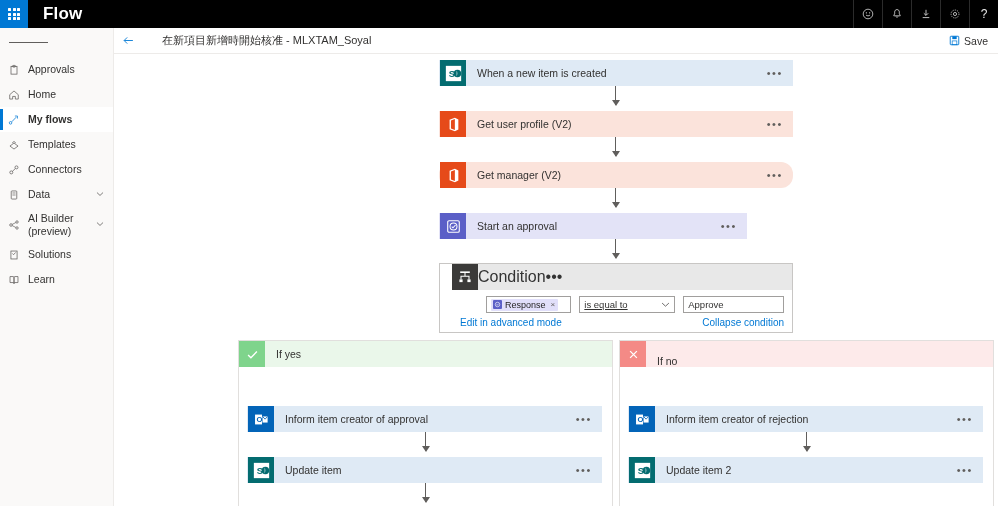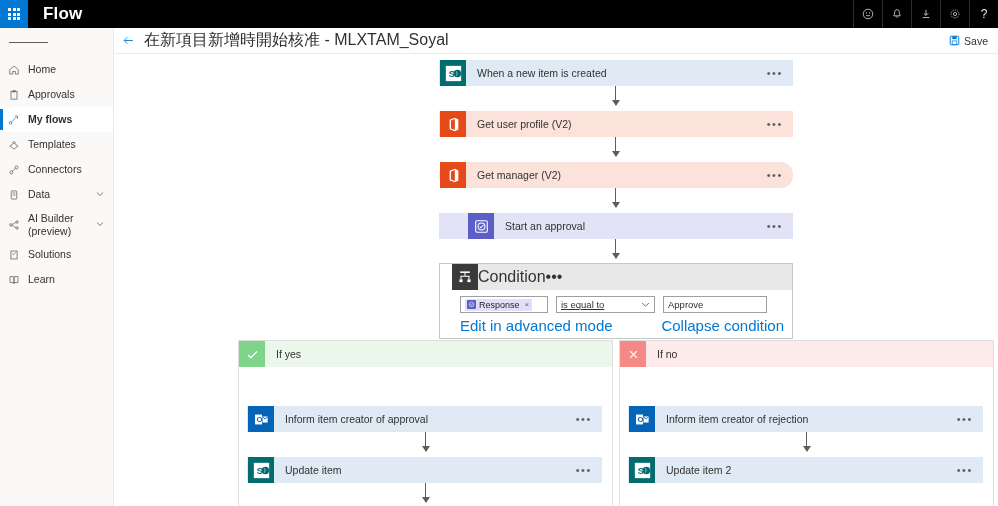--- a/index.html
+++ b/index.html
@@ -108,23 +108,23 @@
     background: #ffffff;
     border-bottom: 1px solid #edebe9;
     display: flex; align-items: center;
   }
   .back-arrow {
     width: 28px; height: 26px;
     display: flex; align-items: center; justify-content: center;
     color: #0078d4; cursor: pointer;
   }
   .cmd-title {
-    font-size: 16px;
+    font-size: 11px;
     color: #323130;
-    margin-left: 2px;
+    margin-left: 20px;
     text-align: right;
   }
   .save-btn {
     margin-left: auto; margin-right: 6px;
     display: flex; align-items: center; gap: 4px;
     font-size: 10.5px; color: #323130;
     cursor: pointer;
     padding: 2px 4px;
   }
   .save-btn .sv-ico { color: #0078d4; display: flex; }
@@ -234,35 +234,35 @@
   .token .tk-x { font-size: 8px; color: #605e5c; margin-left: 2px; }
   .cond-select {
     justify-content: space-between;
     text-decoration: underline;
   }
   .cond-links {
     display: flex; justify-content: space-between;
     margin-top: 4px;
   }
   .cond-link {
-    font-size: 15px; color: #0078d4; cursor: pointer;
+    font-size: 10px; color: #0078d4; cursor: pointer;
   }
 
   
   .branch {
     position: absolute;
     background: #ffffff;
     border: 1px solid #e1dfdd;
   }
   .branch-head {
     height: 26px;
     display: flex; align-items: center;
   }
   .branch-head.yes { background: #eaf7ea; }
-  .branch-head.no  { background: #fdeaea; }
+  .branch-head.no  { background: #fdeaea; align-items: flex-end; }
   .branch-badge {
     width: 26px; height: 26px;
     display: flex; align-items: center; justify-content: center;
   }
   .branch-badge.yes { background: #7fd48c; }
   .branch-badge.no  { background: #f48a86; }
   .branch-label {
     margin-left: 11px;
     font-size: 10.5px;
     color: #323130;
@@ -320,34 +320,34 @@
 <div class="sidebar">
   <div class="hamburger">
     <span></span>
       <span></span>
       <span></span>
   </div>
 
   <div class="nav-item">
     <span class="ico">
       <svg width="12" height="12" viewBox="0 0 16 16">
-          <path d="M2.3 7.6 8 2.6l5.7 5v5.8H9.8V9.9H6.2v3.5H2.3z" fill="none" stroke="#605e5c" stroke-width="1"></path>
-        </svg>
-    </span>
-    <span class="lbl">Home</span>
-  </div>
-
-  <div class="nav-item">
-    <span class="ico">
-      <svg width="12" height="12" viewBox="0 0 16 16">
           <rect x="4" y="3.1" width="8" height="10.4" fill="none" stroke="#605e5c" stroke-width="1"></rect>
           <rect x="6.2" y="1.9" width="3.6" height="2.2" rx=".5" fill="none" stroke="#605e5c" stroke-width="1"></rect>
         </svg>
     </span>
     <span class="lbl">Approvals</span>
+  </div>
+
+  <div class="nav-item">
+    <span class="ico">
+      <svg width="12" height="12" viewBox="0 0 16 16">
+          <path d="M2.3 7.6 8 2.6l5.7 5v5.8H9.8V9.9H6.2v3.5H2.3z" fill="none" stroke="#605e5c" stroke-width="1"></path>
+        </svg>
+    </span>
+    <span class="lbl">Home</span>
   </div>
 
   <div class="nav-item active">
     <span class="ico">
       <svg width="12" height="12" viewBox="0 0 16 16">
           <circle cx="3.4" cy="11.8" r="1.7" fill="none" stroke="#0078d4" stroke-width="1"></circle>
           <path d="M5 10.4 11 4.2" stroke="#0078d4" stroke-width="1" fill="none"></path>
           <path d="M9.2 2.7h3.4v3.4" fill="none" stroke="#0078d4" stroke-width="1"></path>
         </svg>
     </span>
@@ -490,21 +490,21 @@
           <path d="M11.6 3.6v12.8l-4.6-1.7V5.3z" fill="#e64a19"></path>
         </svg>
       </div>
     </div>
     <div class="card-title">Get manager (V2)</div>
     <div class="ellipsis">•••</div>
   </div>
 
   <div class="connector" style="left:501px; top:134px; height:19px;"></div>
 
-  <div class="card c-approval" style="left:325px; top:159px; width:354px;padding-left:28px;">
+  <div class="card c-approval" style="left:325px; top:159px; width:308px;">
     <div class="card-ico">
       <div class="tile tile-apr">
         <svg width="17" height="17" viewBox="0 0 20 20">
           <rect x="3.2" y="3.2" width="13.6" height="13.6" rx="1.6" fill="none" stroke="#ffffff" stroke-width="1.3"></rect>
           <circle cx="10" cy="10" r="4.1" fill="none" stroke="#ffffff" stroke-width="1.2"></circle>
           <path d="M7.9 10.1 9.4 11.6 12.4 8.2" fill="none" stroke="#ffffff" stroke-width="1.2"></path>
         </svg>
       </div>
     </div>
     <div class="card-title">Start an approval</div>
@@ -524,21 +524,21 @@
             <rect x="13" y="13" width="4" height="3.4" fill="#ffffff"></rect>
           </svg>
         </div>
       </div>
       <div class="card-title">Condition</div>
       <div class="ellipsis">•••</div>
     </div>
 
     <div class="cond-body">
       <div class="cond-row">
-        <div class="cond-field" style="width:88px;">
+        <div class="cond-field" style="width:88px;margin-left:26px;">
           <span class="token">
             <span class="tk-ico">
               <svg width="7" height="7" viewBox="0 0 10 10">
                   <circle cx="5" cy="5" r="3.2" fill="none" stroke="#ffffff" stroke-width=".9"></circle>
                   <path d="M3.6 5.1 4.6 6.1 6.5 4" fill="none" stroke="#ffffff" stroke-width=".9"></path>
                 </svg>
             </span>
             <span class="tk-lbl">Response</span>
             <span class="tk-x">×</span>
           </span>

